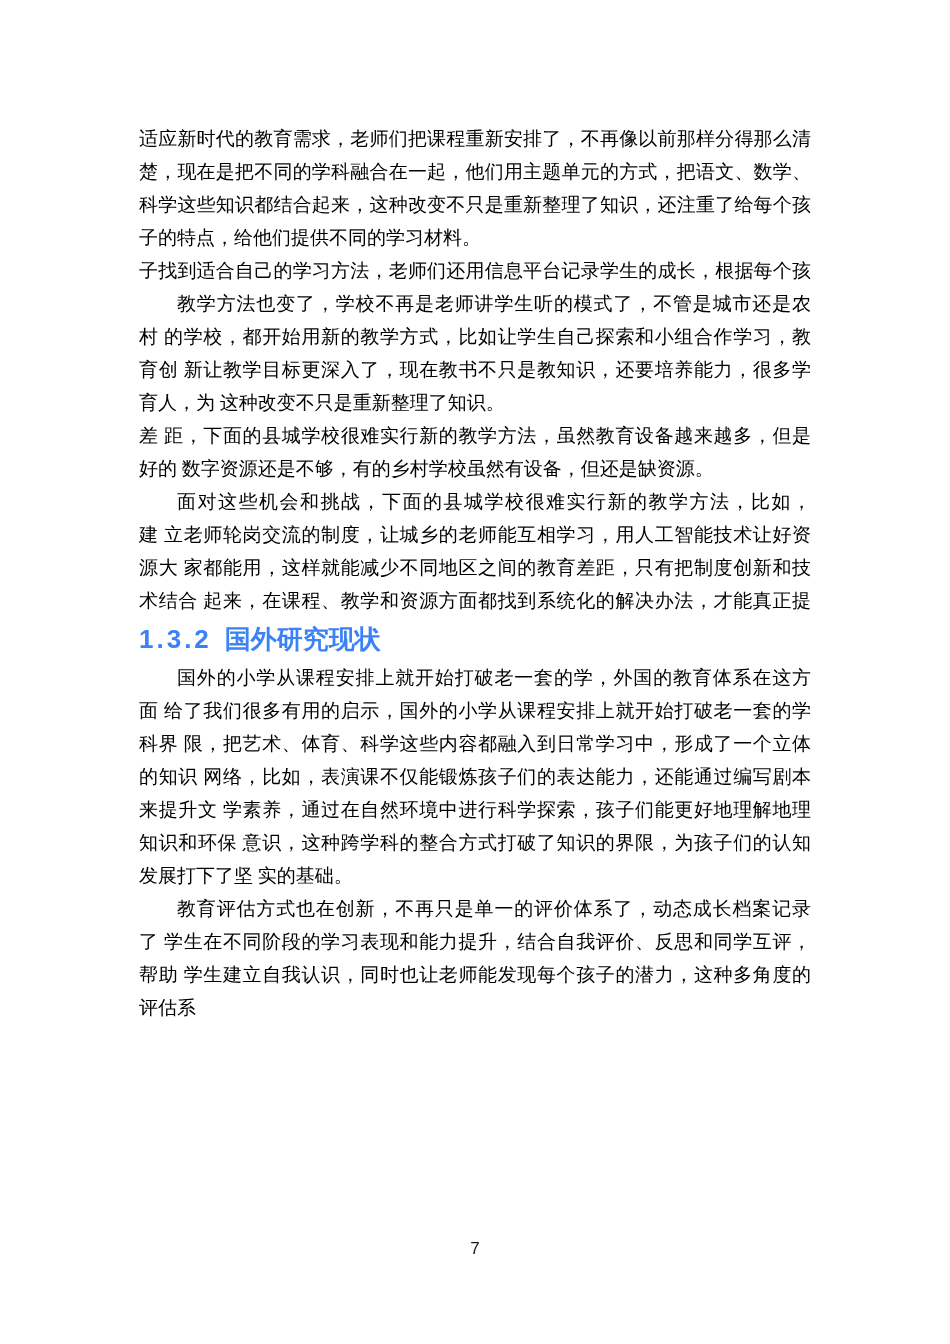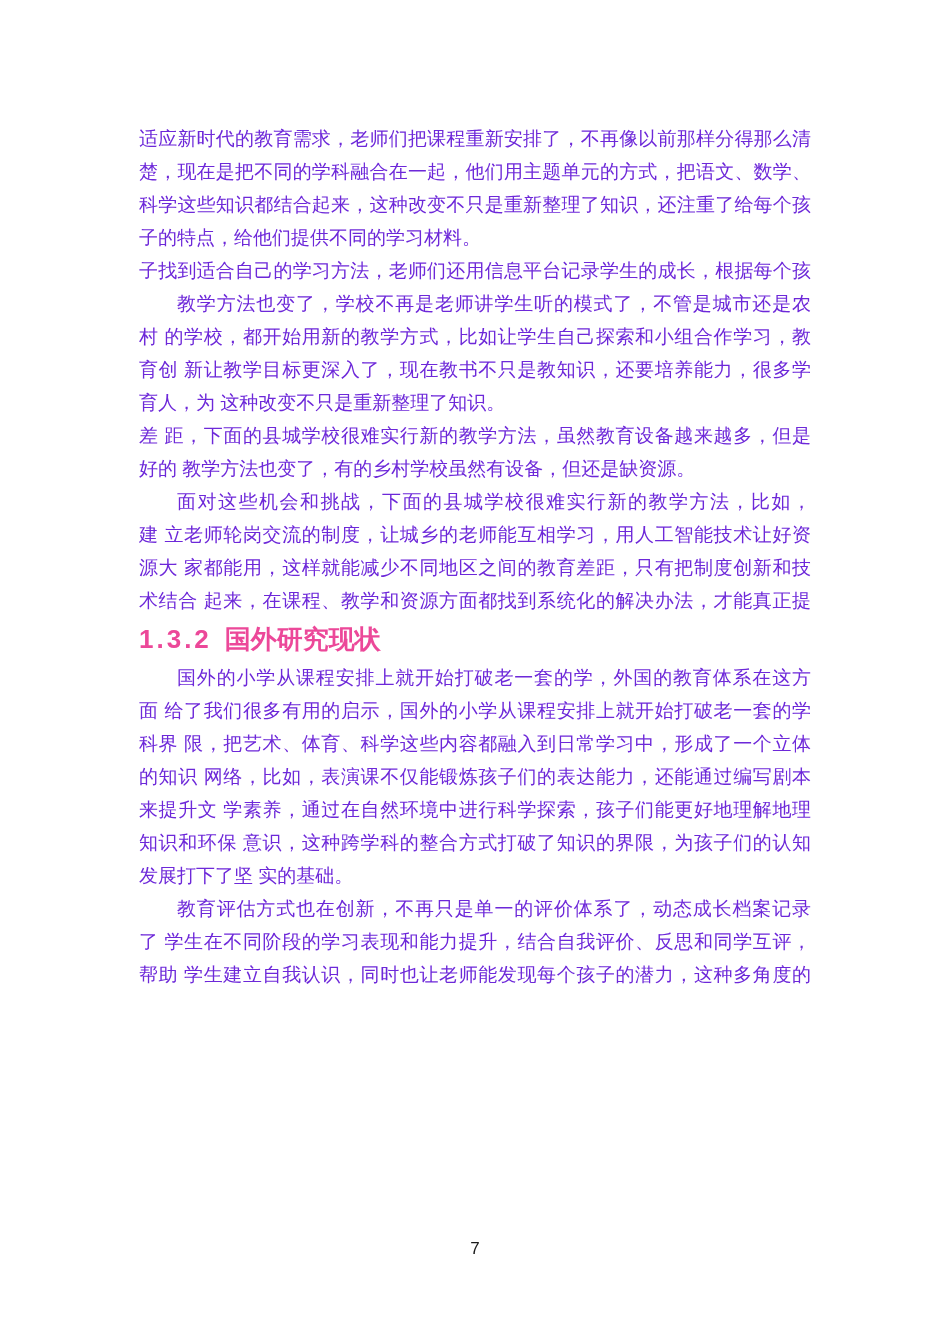--- a/index.html
+++ b/index.html
@@ -19,43 +19,43 @@
     position: absolute;
     left: 139px;
     top: 122px;
     width: 672px;
   }
   .para {
     margin: 0;
     padding: 0;
   }
   .line {
-    font-family: Liberation Sans, sans-serif;
+    font-family: Liberation Serif, serif;
     font-size: 19px;
     line-height: 33px;
     height: 33px;
-    color: #6d28d9;
+    color: #000000;
     text-align: justify;
     text-align-last: justify;
     overflow: hidden;
     white-space: normal;
   }
   .line-last {
     text-align-last: auto;
   }
   .line-indent {
     text-indent: 38px;
   }
   .heading {
     font-family: "Liberation Sans", "DejaVu Sans", sans-serif;
     font-weight: bold;
     font-size: 26px;
     line-height: 44px;
     height: 44px;
-    color: #ec4899;
+    color: #3b82f6;
     white-space: nowrap;
   }
   .heading-num {
     letter-spacing: 3px;
     margin-right: 13px;
   }
   .footer {
     position: absolute;
     left: 0;
     top: 1236px;
@@ -80,21 +80,21 @@
         <div class="line">子找到适合自己的学习方法，老师们还用信息平台记录学生的成长，根据每个孩</div>
       </div>
       <div class="para">
         <div class="line line-indent">教学方法也变了，学校不再是老师讲学生听的模式了，不管是城市还是农</div>
         <div class="line">村 的学校，都开始用新的教学方式，比如让学生自己探索和小组合作学习，教</div>
         <div class="line">育创 新让教学目标更深入了，现在教书不只是教知识，还要培养能力，很多学</div>
         <div class="line line-last">育人，为 这种改变不只是重新整理了知识。</div>
       </div>
       <div class="para">
         <div class="line">差 距，下面的县城学校很难实行新的教学方法，虽然教育设备越来越多，但是</div>
-        <div class="line line-last">好的 教学方法也变了，有的乡村学校虽然有设备，但还是缺资源。</div>
+        <div class="line line-last">好的 数字资源还是不够，有的乡村学校虽然有设备，但还是缺资源。</div>
       </div>
       <div class="para">
         <div class="line line-indent">面对这些机会和挑战，下面的县城学校很难实行新的教学方法，比如，</div>
         <div class="line">建 立老师轮岗交流的制度，让城乡的老师能互相学习，用人工智能技术让好资</div>
         <div class="line">源大 家都能用，这样就能减少不同地区之间的教育差距，只有把制度创新和技</div>
         <div class="line">术结合 起来，在课程、教学和资源方面都找到系统化的解决办法，才能真正提</div>
       </div>
       <div class="heading"><span class="heading-num">1.3.2</span><span class="heading-title">国外研究现状</span></div>
       <div class="para">
         <div class="line line-indent">国外的小学从课程安排上就开始打破老一套的学，外国的教育体系在这方</div>
@@ -102,18 +102,19 @@
         <div class="line">科界 限，把艺术、体育、科学这些内容都融入到日常学习中，形成了一个立体</div>
         <div class="line">的知识 网络，比如，表演课不仅能锻炼孩子们的表达能力，还能通过编写剧本</div>
         <div class="line">来提升文 学素养，通过在自然环境中进行科学探索，孩子们能更好地理解地理</div>
         <div class="line">知识和环保 意识，这种跨学科的整合方式打破了知识的界限，为孩子们的认知</div>
         <div class="line line-last">发展打下了坚 实的基础。</div>
       </div>
       <div class="para">
         <div class="line line-indent">教育评估方式也在创新，不再只是单一的评价体系了，动态成长档案记录</div>
         <div class="line">了 学生在不同阶段的学习表现和能力提升，结合自我评价、反思和同学互评，</div>
         <div class="line">帮助 学生建立自我认识，同时也让老师能发现每个孩子的潜力，这种多角度的</div>
+        <div class="line line-last">评估系</div>
       </div>
     </div>
   <div class="footer">
     <span>7</span>
   </div>
 </div>
 
 </body></html>

